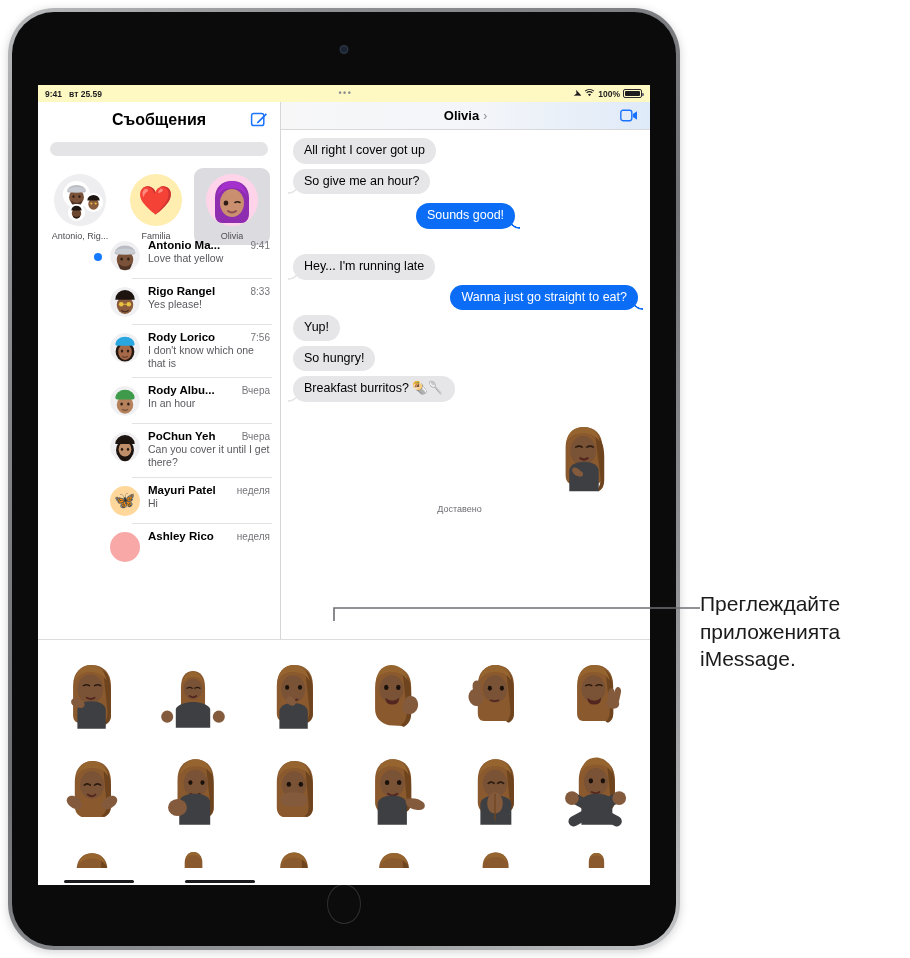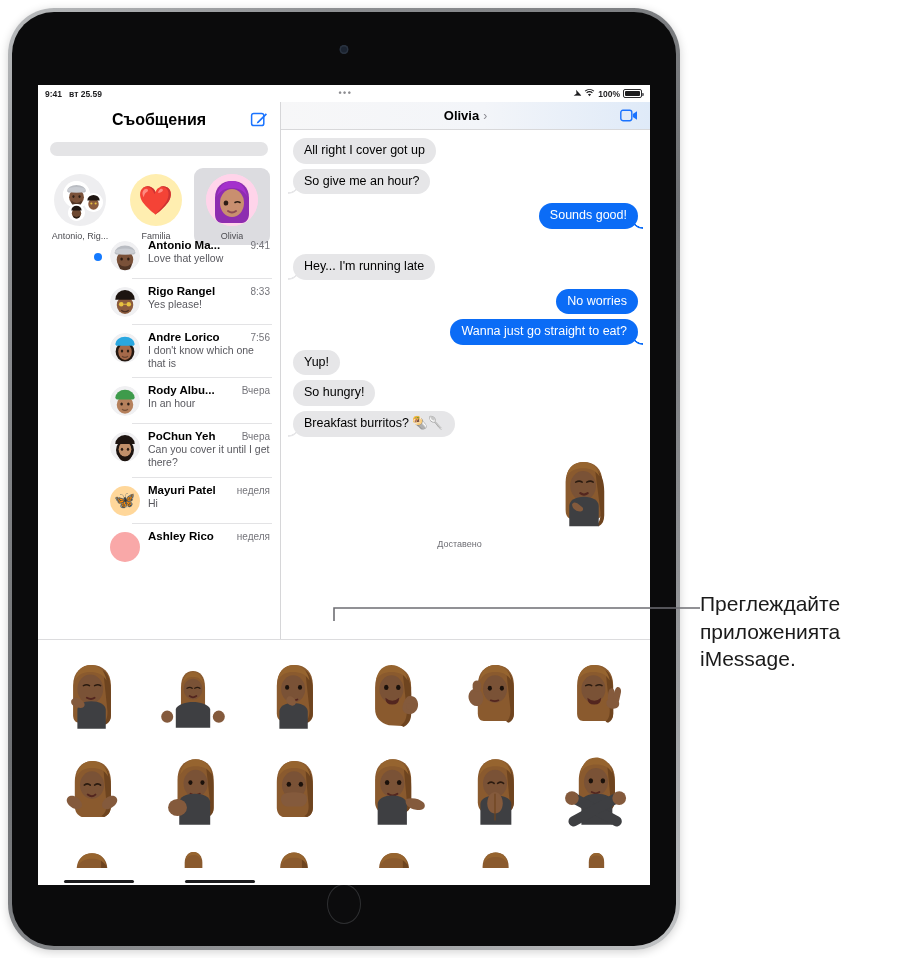--- a/index.html
+++ b/index.html
@@ -37,21 +37,21 @@
     position: absolute; left: 50%; bottom: 22px; transform: translateX(-50%);
     width: 34px; height: 40px; border-radius: 50%;
     border: 1.6px solid #2e2f31;
     background: #0c0c0d;
   }
 
   
   .screen {
     position: absolute; left: 26px; top: 73px;
     width: 612px; height: 800px;
-    background: #ffffff;
+    background: #fef9c3;
     overflow: hidden;
   }
 
   
   .statusbar {
     position: absolute; left: 0; top: 0; width: 612px; height: 17px;
     display: flex; align-items: center;
     font-size: 8.5px; font-weight: bold; color: #1d1d1f;
     z-index: 6;
   }
@@ -353,21 +353,21 @@
                     <ellipse cx="20" cy="25" rx="12.5" ry="13" fill="#241811"></ellipse>
                     <ellipse cx="20" cy="25" rx="9" ry="11" fill="#a5694a"></ellipse>
                     <path d="M7 15a13 10 0 0 1 26 0l-1.5 2H8.5Z" fill="#2aa7e0"></path>
                     <ellipse cx="16" cy="24" rx="1.6" ry="2" fill="#2b1d14"></ellipse>
                     <ellipse cx="24" cy="24" rx="1.6" ry="2" fill="#2b1d14"></ellipse>
                     <path d="M16 31q4 3 8 0" stroke="#6b4430" stroke-width="1.6" fill="none"></path>
                     </svg>
                 </div>
                 <div class="conv-body">
                   <div class="conv-top">
-                    <span class="conv-name">Andre Lorico</span>
+                    <span class="conv-name">Rody Lorico</span>
                     <span class="conv-time">7:56</span>
                   </div>
                   <div class="conv-prev">I don't know which one that is</div>
                 </div>
               </div>
 
               <div class="conv">
                 <div class="dot-spacer"></div>
                 <div class="conv-av">
                   <svg viewBox="0 0 40 40" width="30" height="30">
@@ -449,28 +449,25 @@
               </span>
             </div>
 
             <div class="thread">
               <div class="row them">
                   <div class="bub them">All right I cover got up</div>
                 </div>
               <div class="row them">
                   <div class="bub them tail-l">So give me an hour?</div>
                 </div>
-              <div class="row me" style="margin-top:9px;">
+              <div class="row me" style="margin-top:9px;justify-content:center;">
                   <div class="bub me tail-r">Sounds good!</div>
                 </div>
               <div class="row them" style="margin-top:25px;">
                   <div class="bub them tail-l">Hey... I'm running late</div>
-                </div>
-              <div class="row me" style="margin-top:9px;">
-                  <div class="bub me">No worries</div>
                 </div>
               <div class="row me">
                   <div class="bub me tail-r">Wanna just go straight to eat?</div>
                 </div>
               <div class="row them" style="">
                   <div class="bub them">Yup!</div>
                 </div>
               <div class="row them">
                   <div class="bub them">So hungry!</div>
                 </div>

